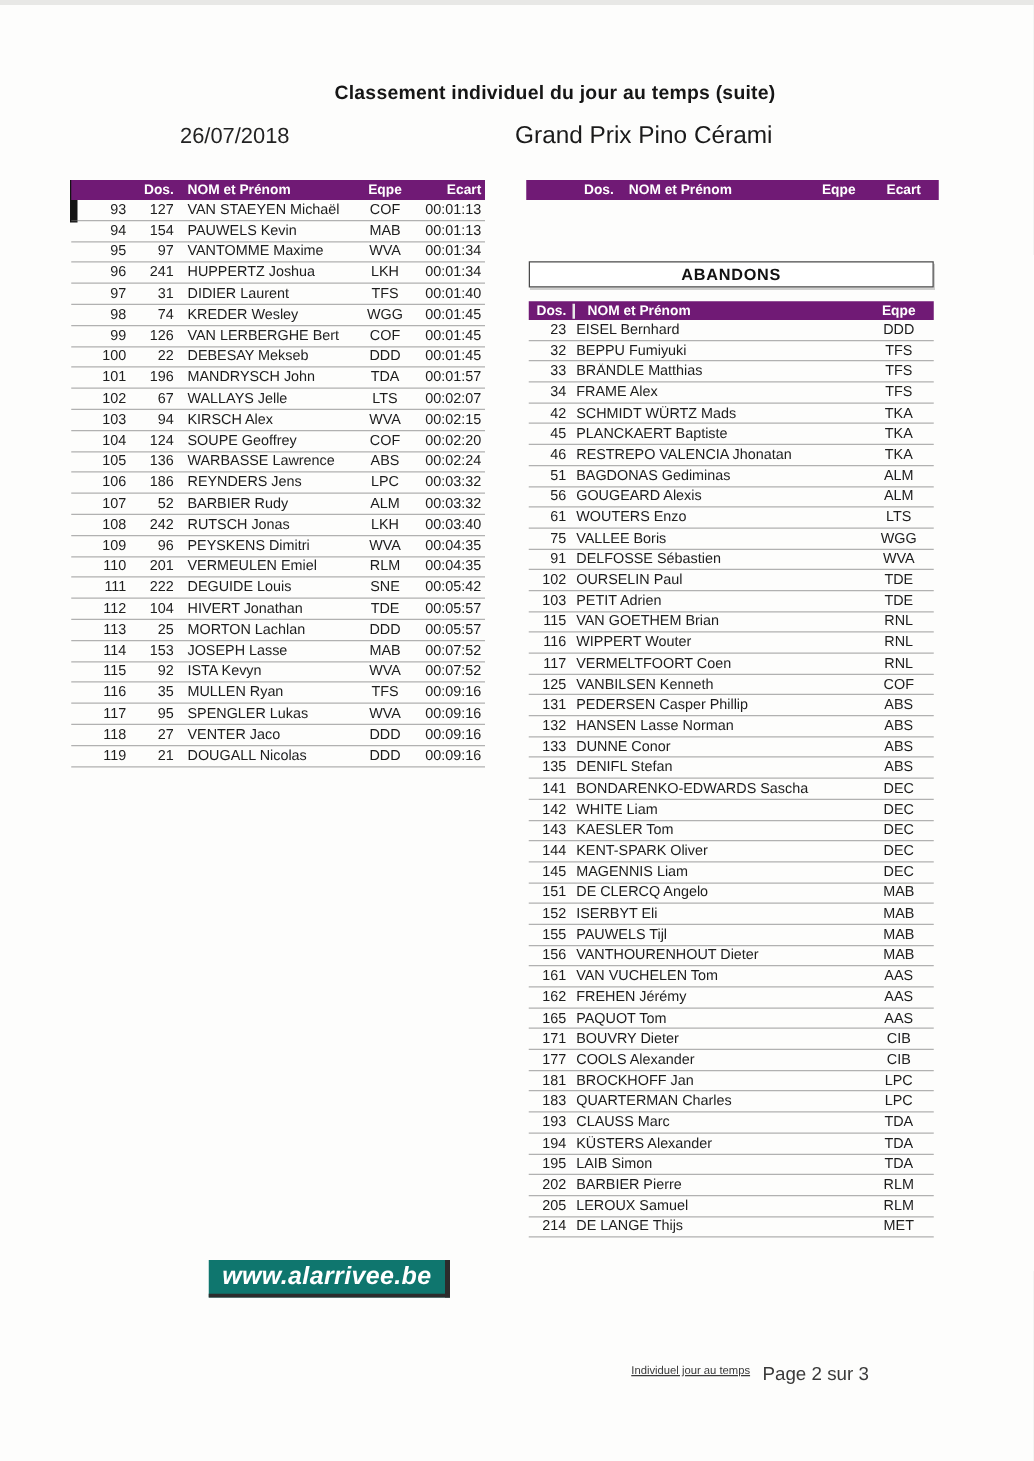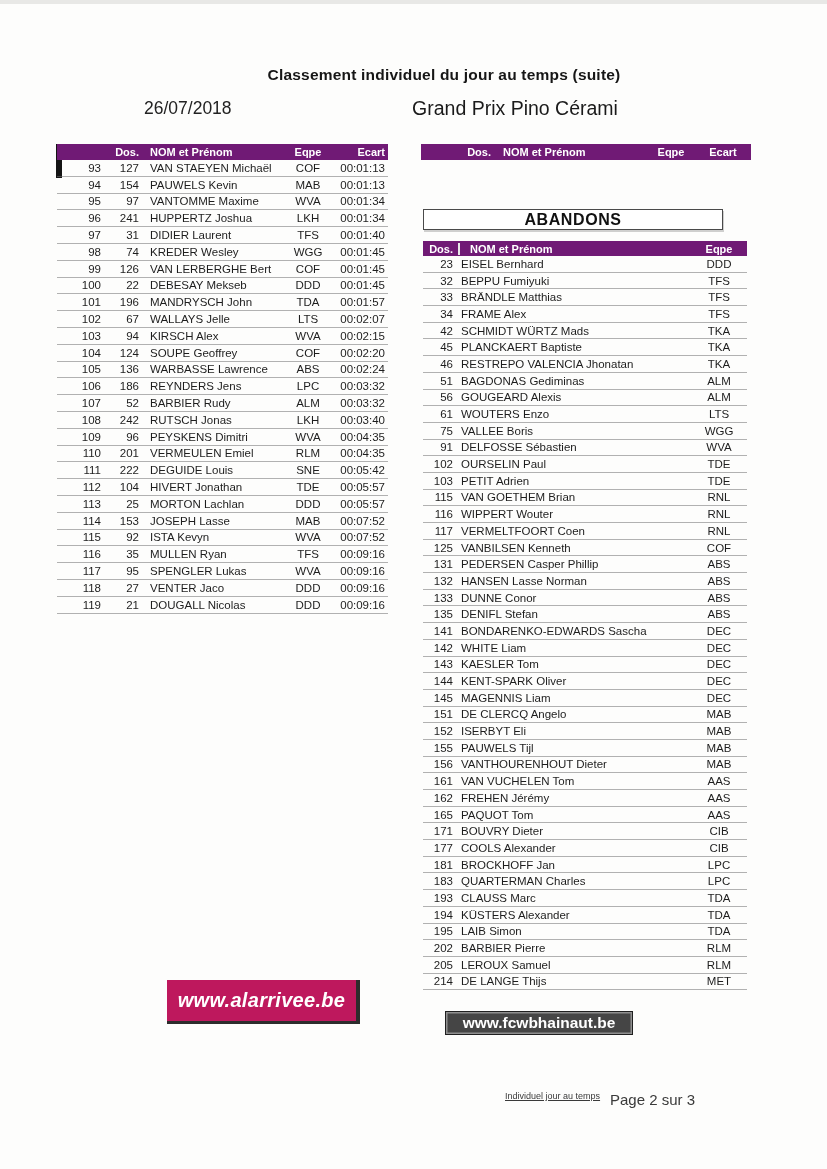--- a/index.html
+++ b/index.html
@@ -53,38 +53,38 @@
     background:#141414;
   }
   
   .right-hdr { position:absolute; left:421px; top:140px; width:330px; height:16px; }
   .r-dos  { width:70px; text-align:right; }
   .r-name { flex:1; padding-left:12px; }
   .r-team { width:48px; text-align:center; }
   .r-gap  { width:56px; text-align:center; }
   
   .abandons-box {
-    position:absolute; left:423px; top:205px; width:300px; height:21px;
+    position:absolute; left:423px; top:205px; width:324px; height:21px;
     background:#fff;
     border:1.5px solid #4a4a4a;
     box-shadow:1px 2px 0 rgba(120,120,120,0.35);
     display:flex; align-items:center; justify-content:center;
-    font-size:16px; font-weight:bold; letter-spacing:0.6px; color:#111;
+    font-size:13px; font-weight:bold; letter-spacing:0.6px; color:#111;
   }
   .abandons-table { position:absolute; left:423px; top:237px; width:324px; }
   .abandons-table .hdr-bar { height:15px; }
   .abandons-table .row { height:16.7px; }
   .a-dos  { width:30px; text-align:right; }
   .a-name { flex:1; padding-left:8px; white-space:nowrap; overflow:hidden; }
   .a-team { width:56px; text-align:center; }
   .hdr-sep { border-left:2px solid #e8e8e8; margin-left:5px; padding-left:10px !important; }
   
   .banner1 {
-    position:absolute; left:167px; top:976px; width:193px; height:44px;
-    background:#be185d;
+    position:absolute; left:167px; top:1004px; width:193px; height:30px;
+    background:#0f766e;
     border-right:4px solid #2c2c2c; border-bottom:3px solid #2c2c2c;
     display:flex; align-items:center; justify-content:center;
     color:#fff; font-weight:bold; font-style:italic; font-size:20px;
     letter-spacing:0.3px; white-space:nowrap;
   }
   .banner2 {
     position:absolute; left:445px; top:1007px; width:188px; height:24px;
     background:#454545; border:1px solid #1f1f1f;
     box-shadow:inset 0 0 0 1.5px #8f8f8f;
     display:flex; align-items:center; justify-content:center;
@@ -610,18 +610,17 @@
 
         <div class="row">
           <span class="a-dos">214</span>
           <span class="a-name">DE LANGE Thijs</span>
           <span class="a-team">MET</span>
         </div>
       </div>
   </div>
 
   <div class="banner1">www.alarrivee.be</div>
-  <div class="banner2">www.fcwbhainaut.be</div>
 
   <div class="footer-left">Individuel jour au temps</div>
   <div class="footer-right">Page 2 sur 3</div>
 
 </div>
 
 </body></html>

